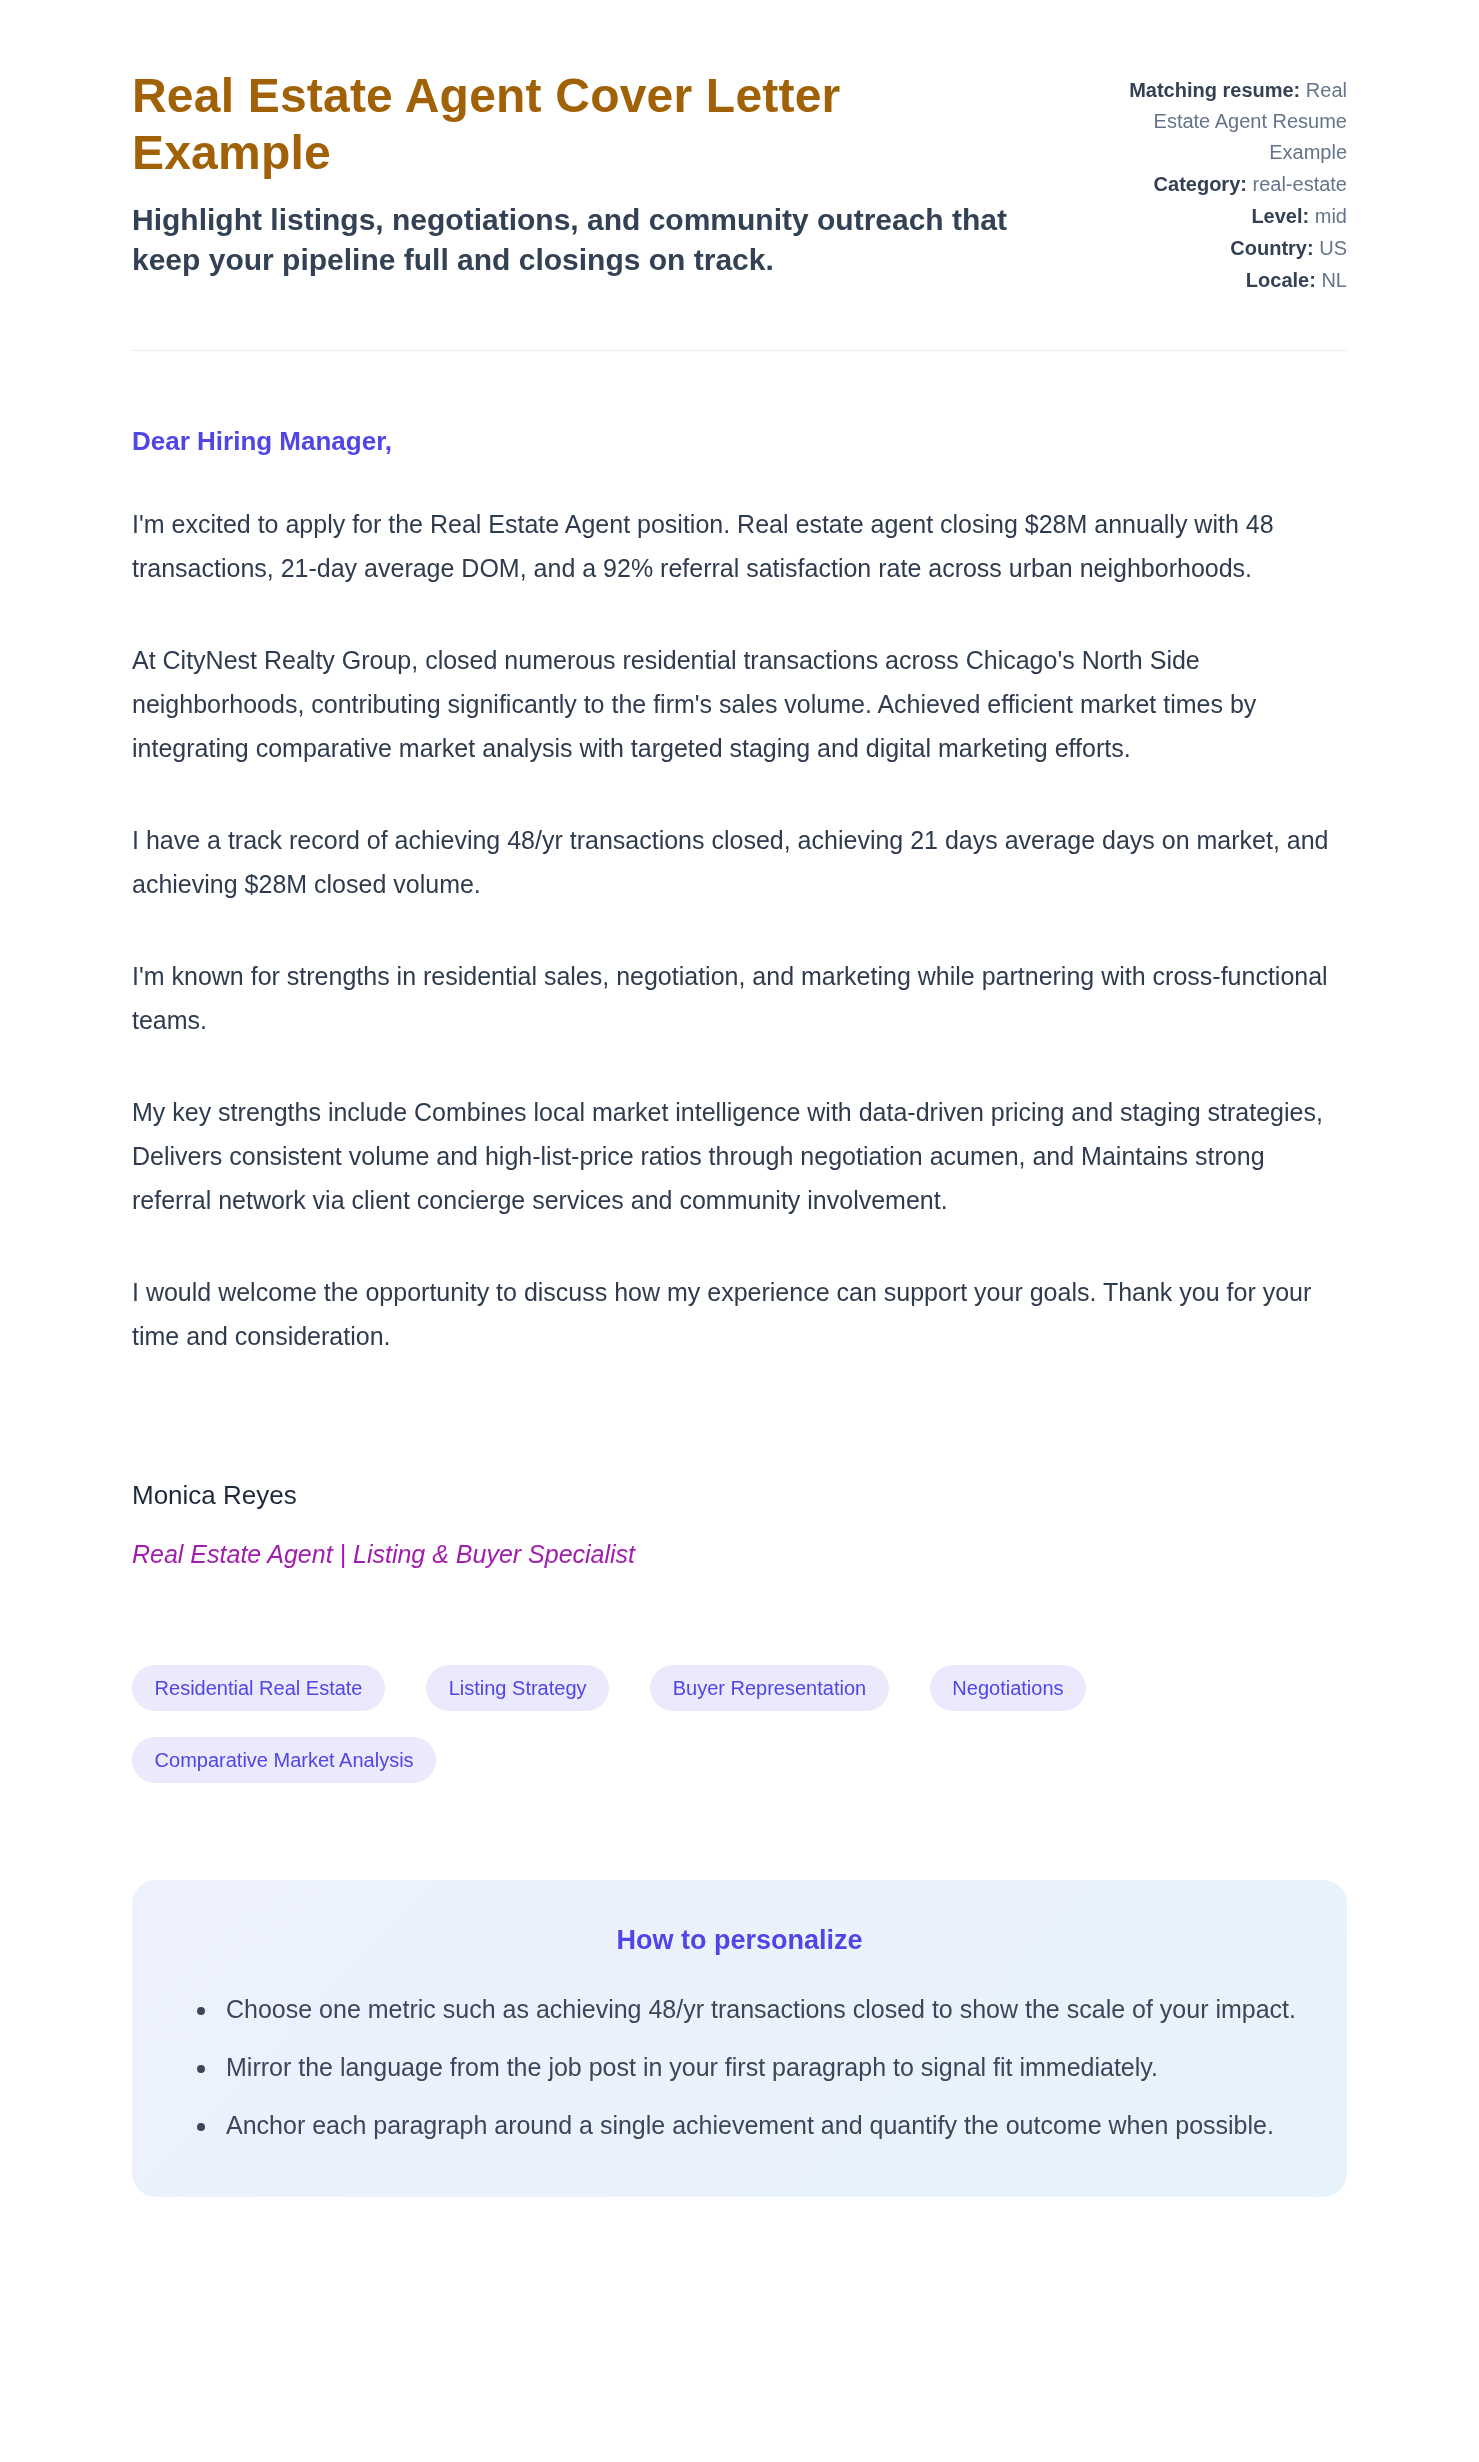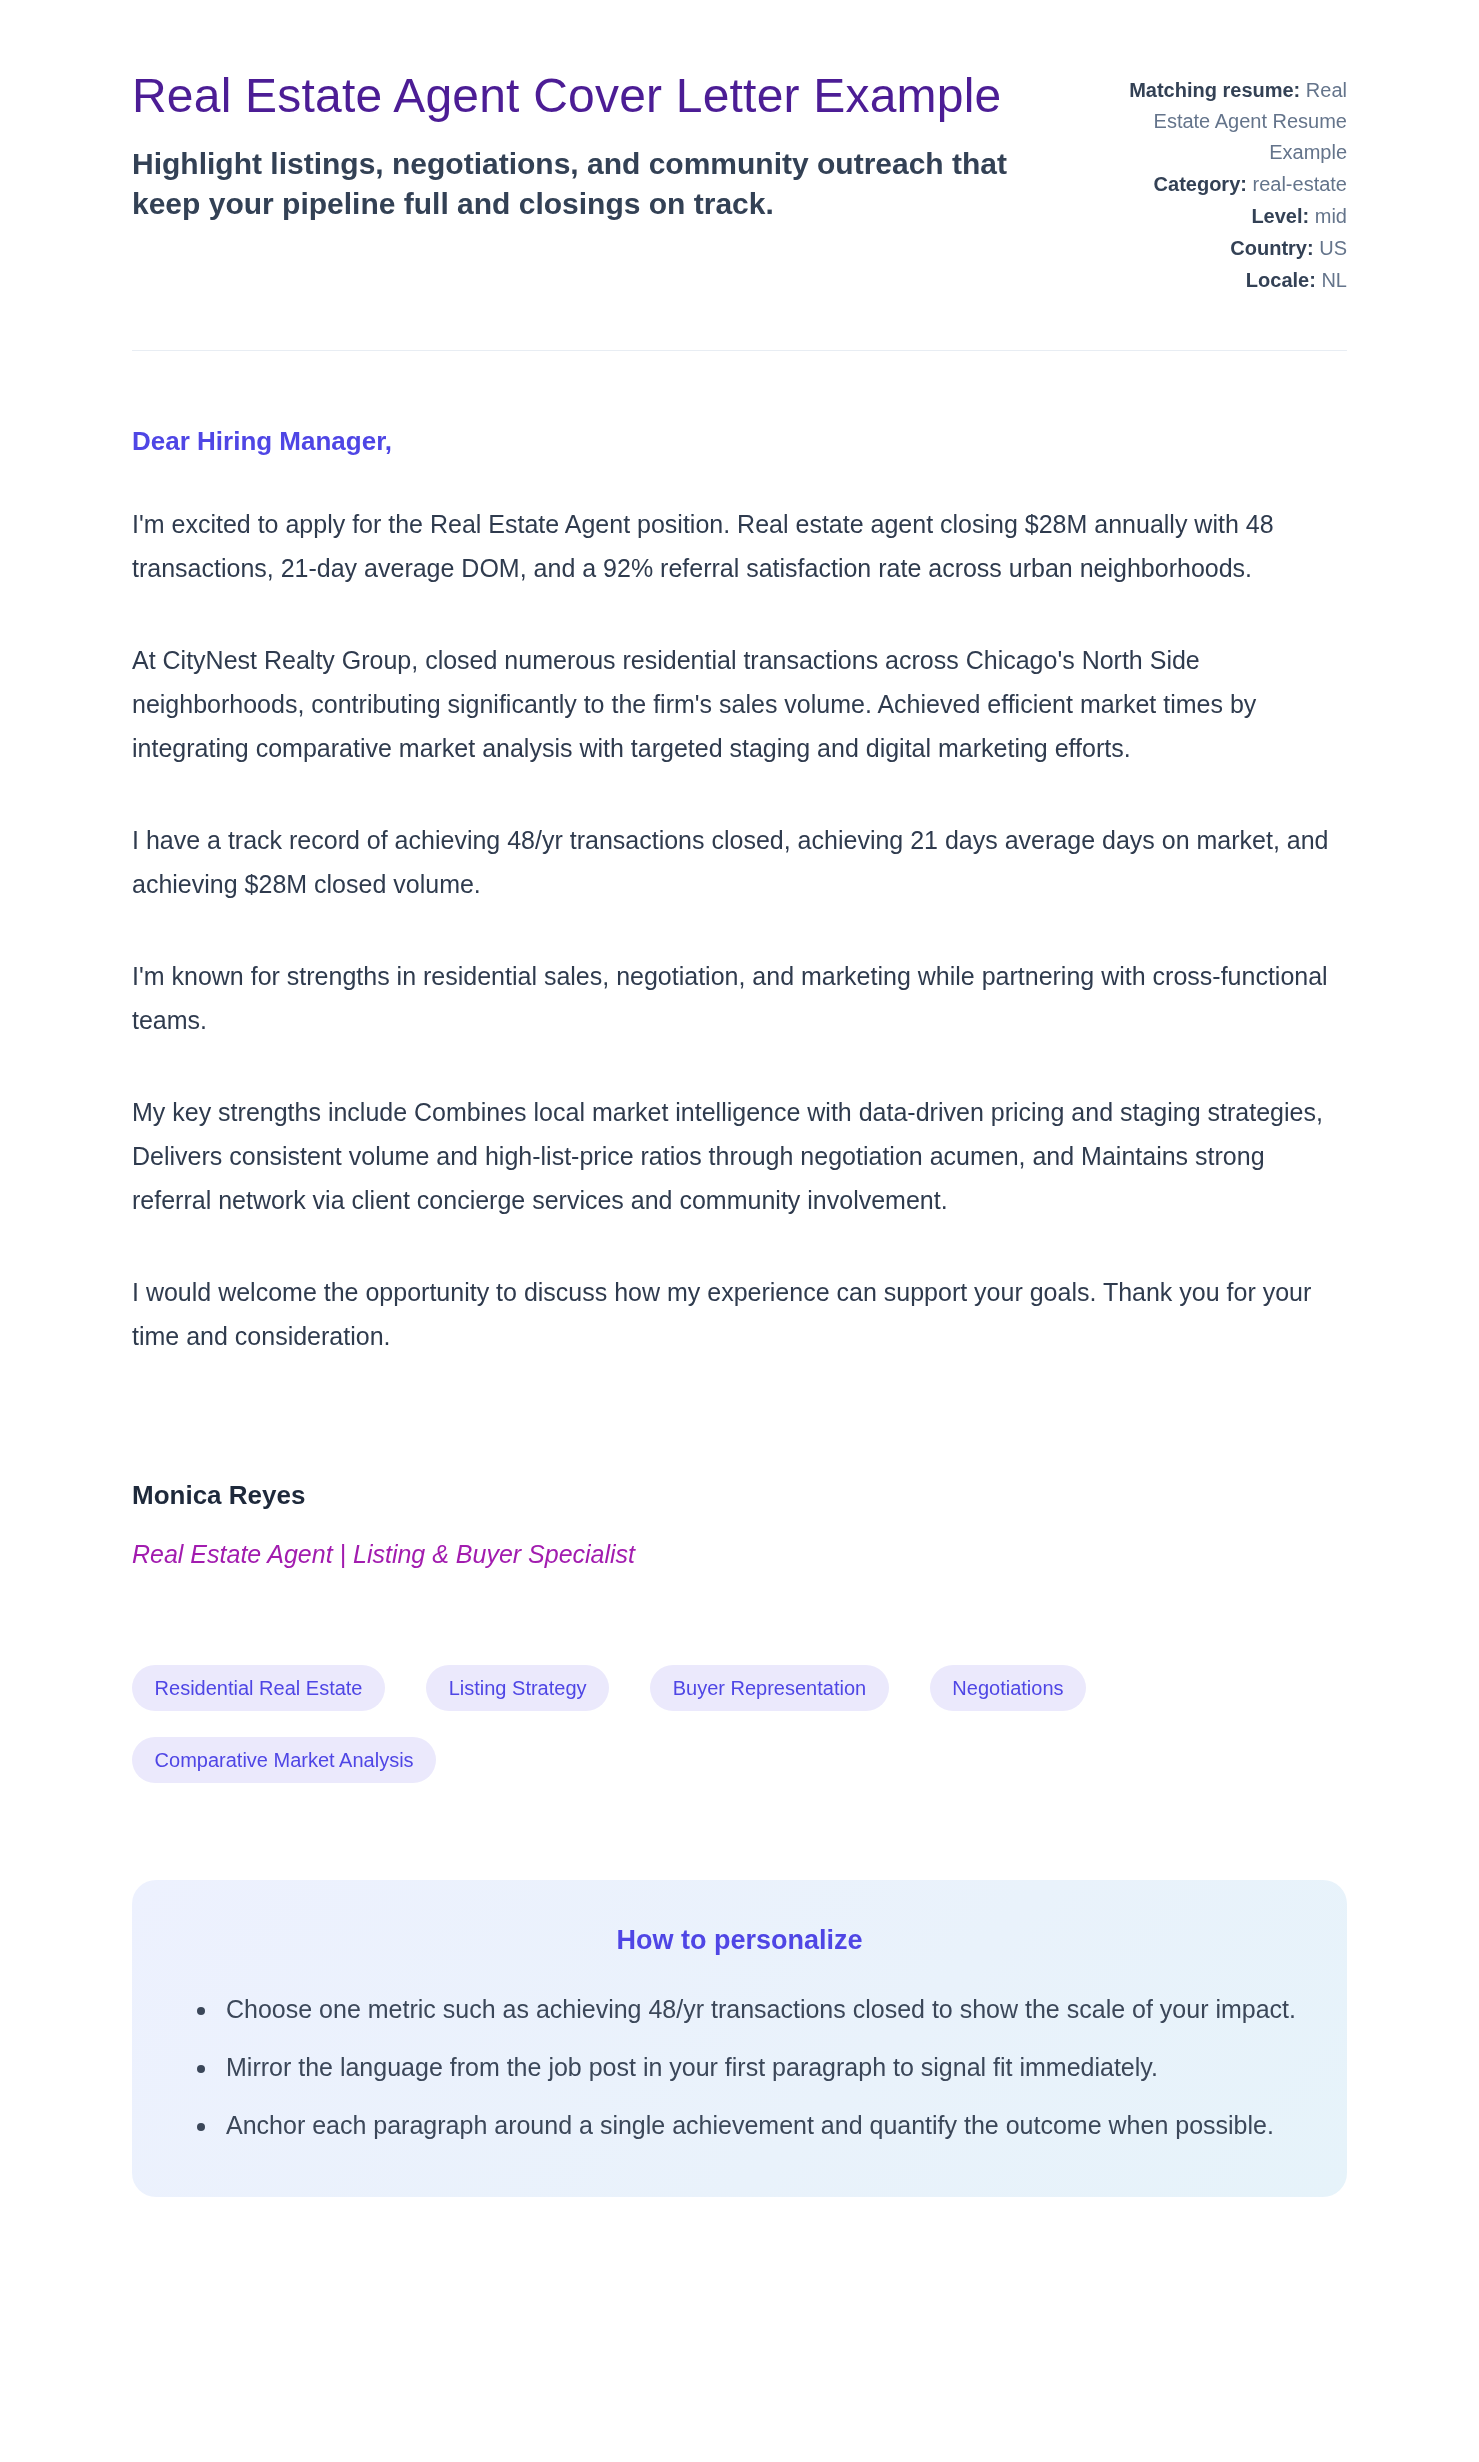--- a/index.html
+++ b/index.html
@@ -18,24 +18,24 @@
   }
 
   
   .header {
     display: flex;
     justify-content: space-between;
     align-items: flex-start;
   }
   .header-left { width: 883px; }
   .page-title {
-    color: #4c1d95;
+    color: #a16207;
     font-size: 48px;
     line-height: 1.18;
-    font-weight: 400;
+    font-weight: 700;
     letter-spacing: 0.2px;
     margin-bottom: 19px;
   }
   .page-subtitle {
     color: #334155;
     font-size: 30px;
     font-weight: 700;
     line-height: 1.33;
   }
   .header-meta {
@@ -68,21 +68,21 @@
     line-height: 44px;
     color: #2f3b4e;
     margin-bottom: 48px;
     max-width: 1215px;
   }
   .paragraph:last-of-type { margin-bottom: 0; }
 
   .signature { margin-top: 122px; }
   .signature-name {
     font-size: 26px;
-    font-weight: 700;
+    font-weight: 400;
     color: #1e293b;
   }
   .signature-role {
     margin-top: 29px;
     font-size: 25px;
     color: #a21caf;
     font-style: italic;
   }
 
   

